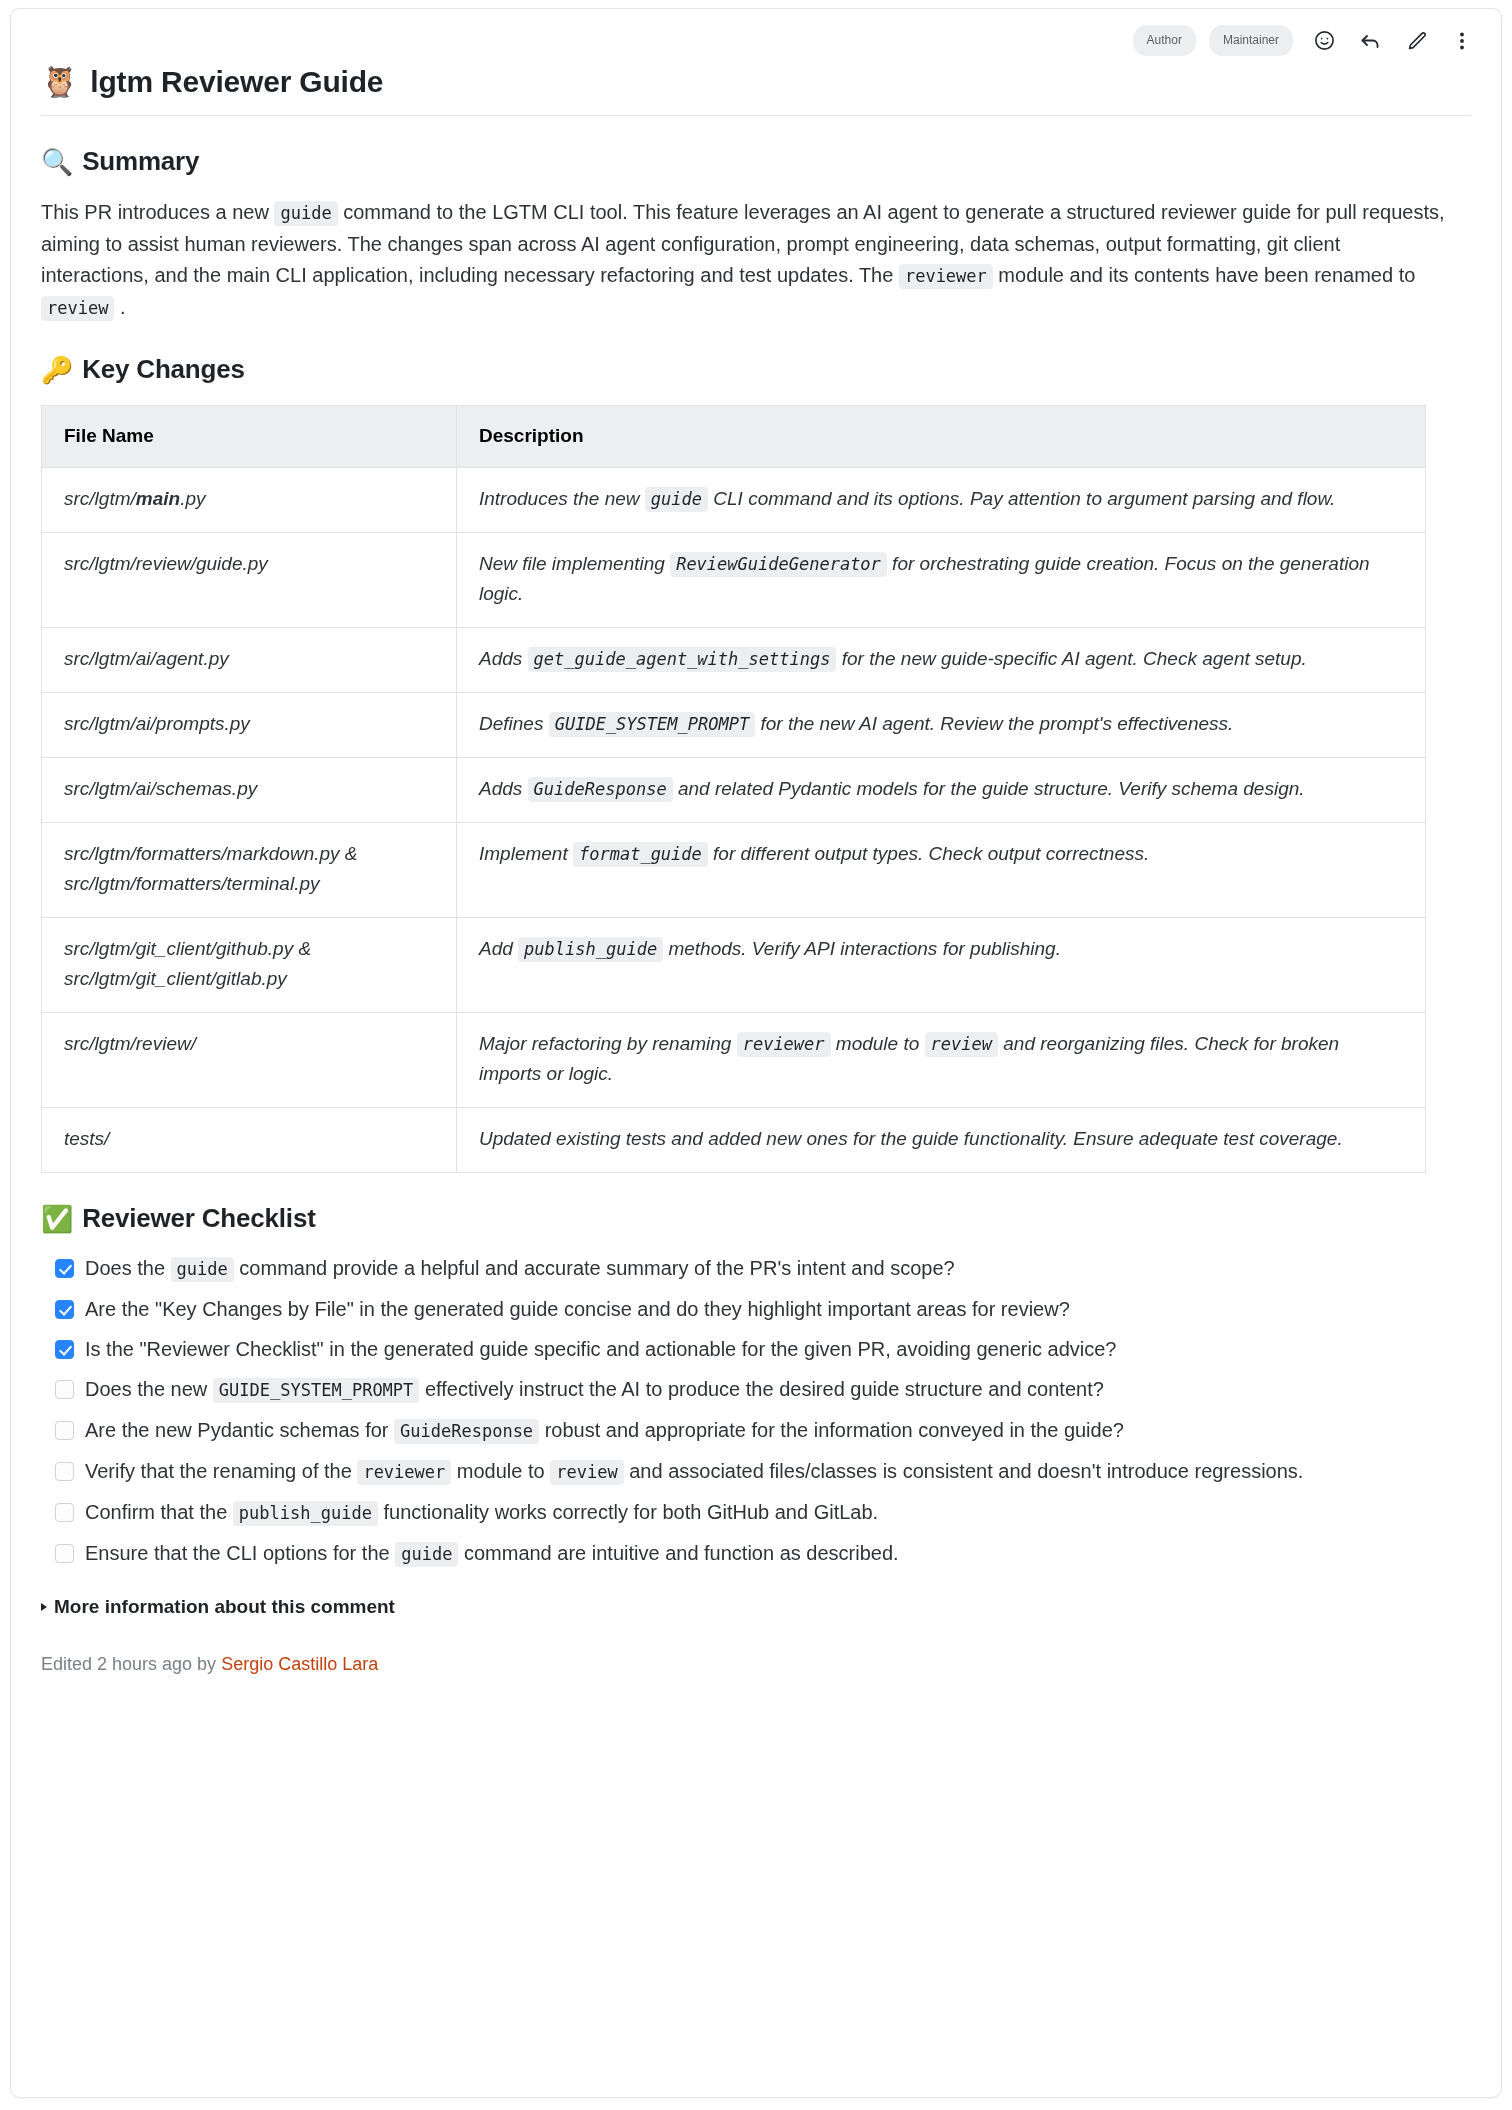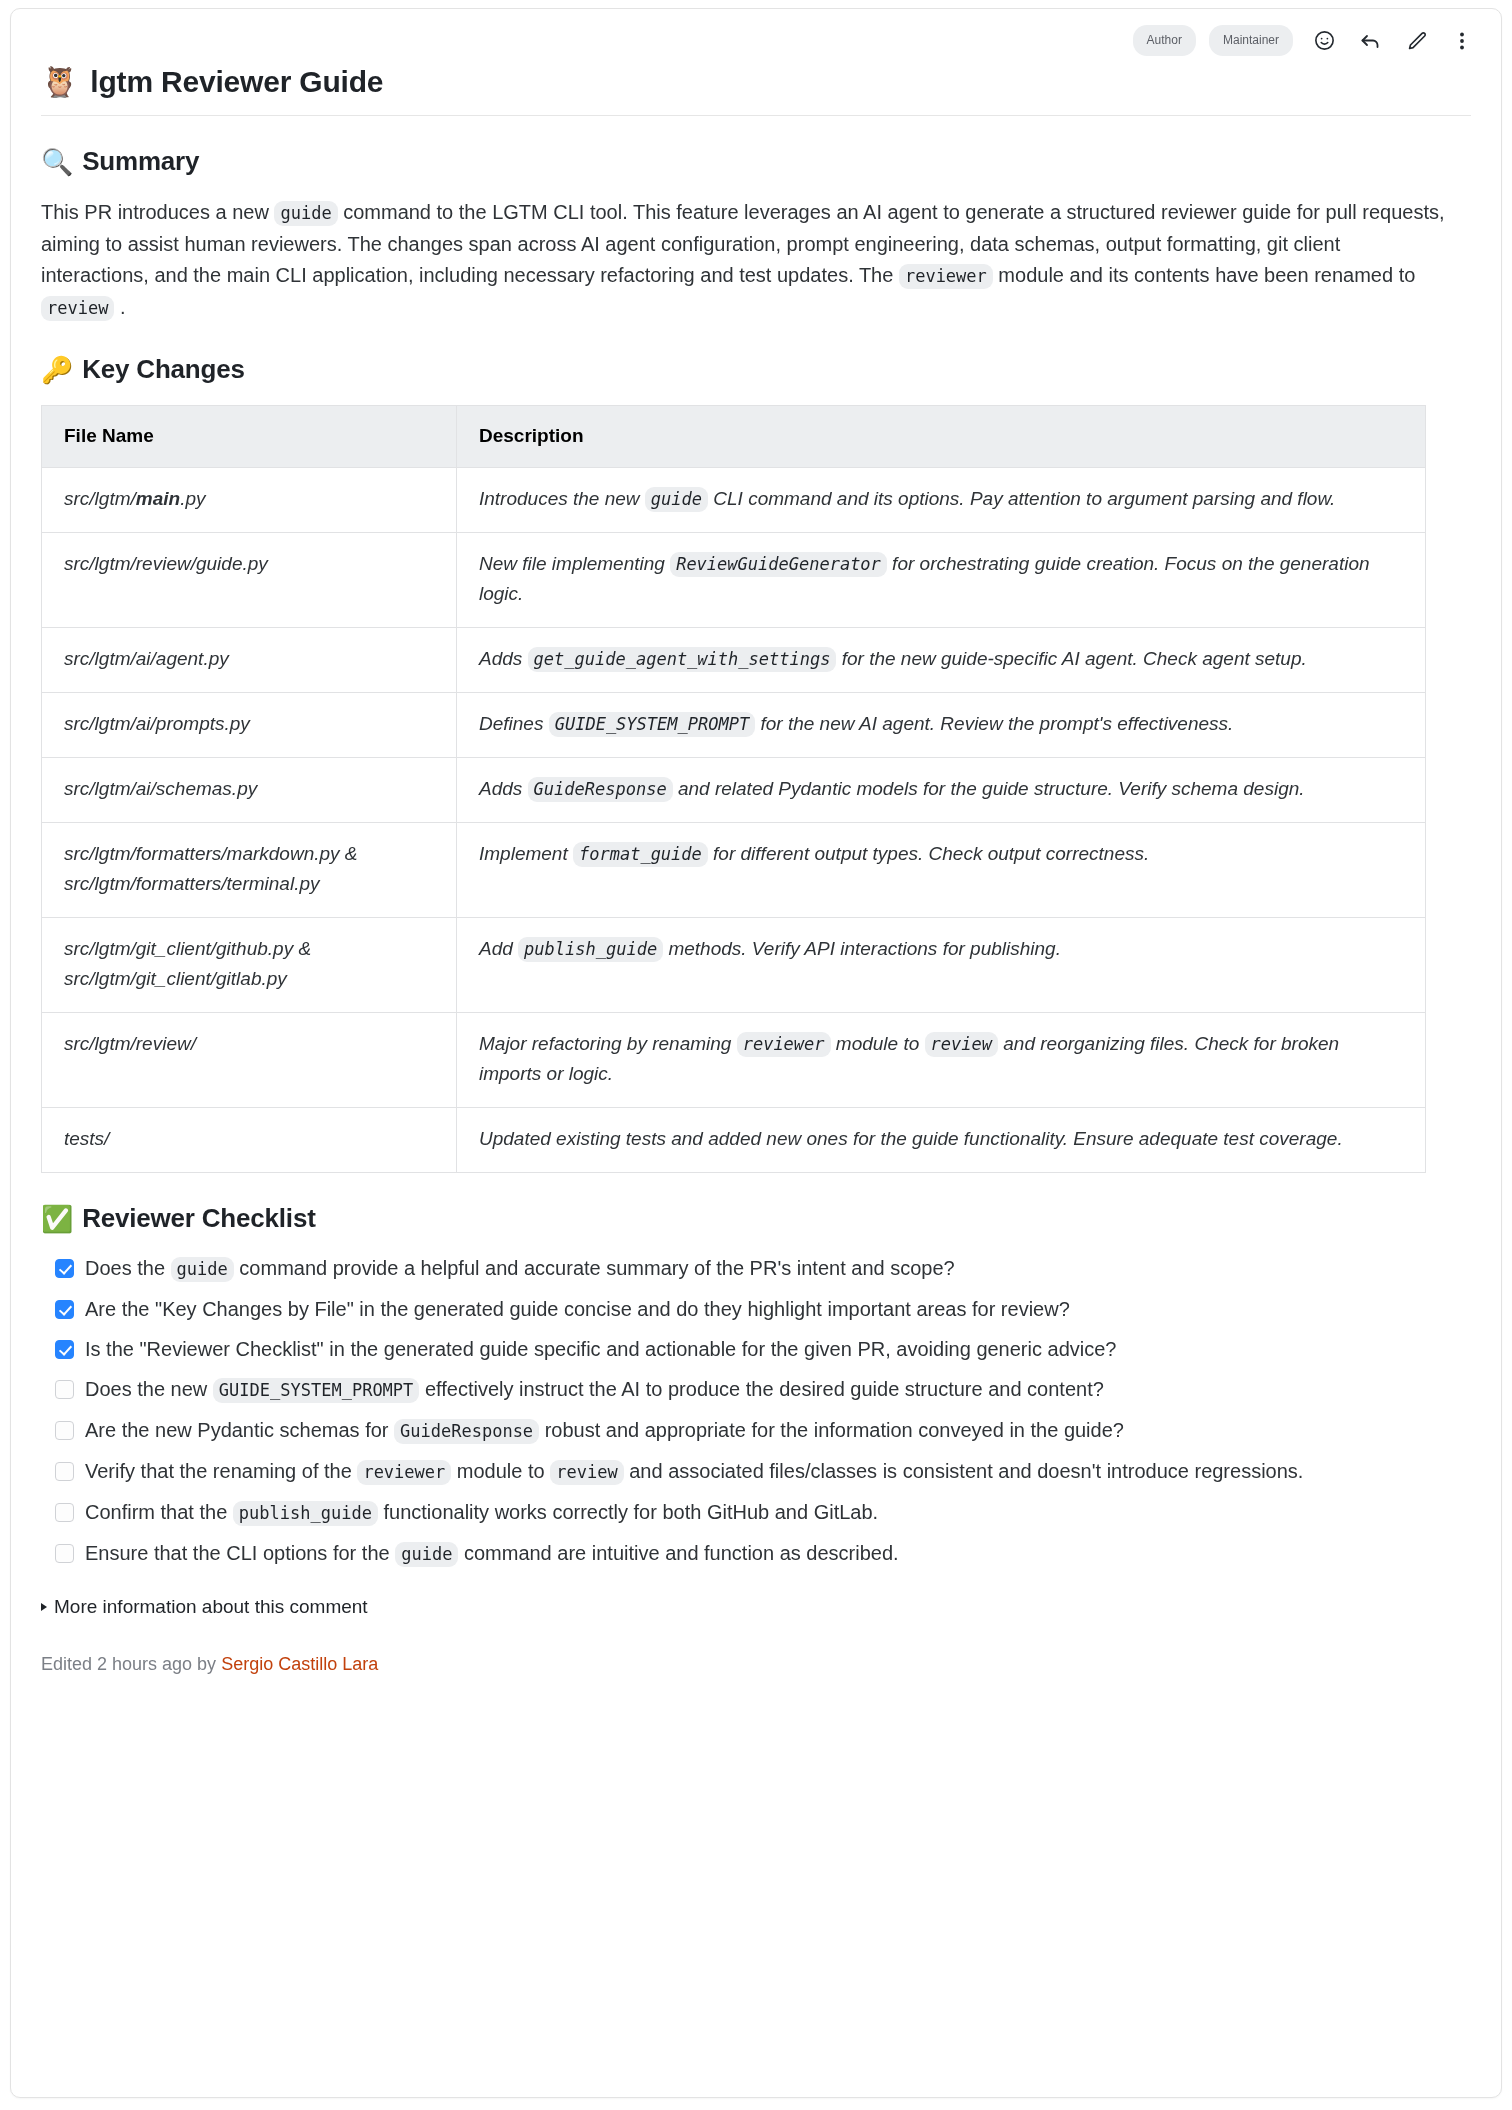--- a/index.html
+++ b/index.html
@@ -87,21 +87,21 @@
     line-height: 31px;
     color: #2f3337;
     margin: 20px 0 0 0;
     max-width: 1405px;
   }
 
   code.inline {
     font-family: "DejaVu Sans Mono", "Liberation Mono", monospace;
     font-size: 17px;
     background: #eceef0;
-    border-radius: 9px;
+    border-radius: 4px;
     padding: 2px 6px 3px 6px;
     color: #1f2328;
     white-space: nowrap;
   }
 
   
   table.changes {
     margin-top: 20px;
     border-collapse: collapse;
     width: 1385px;
@@ -173,21 +173,21 @@
     transform: rotate(42deg);
   }
 
   
   .disclosure {
     margin: 26px 0 0 0;
     display: flex;
     align-items: center;
     gap: 7px;
     font-size: 19px;
-    font-weight: normal;
+    font-weight: bold;
     color: #1f2328;
     cursor: pointer;
   }
   .tri {
     width: 0; height: 0;
     border-left: 6px solid #1f2328;
     border-top: 4.5px solid transparent;
     border-bottom: 4.5px solid transparent;
   }
 

